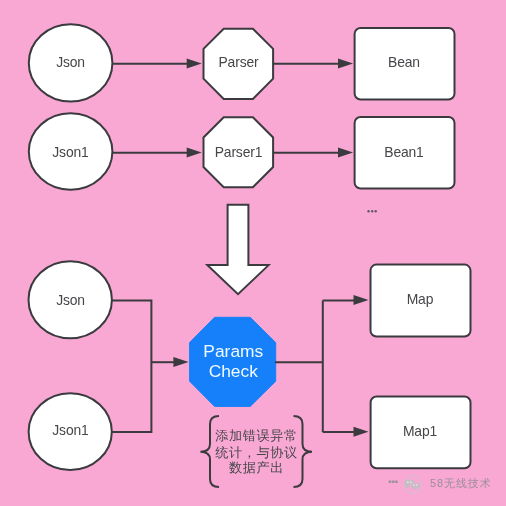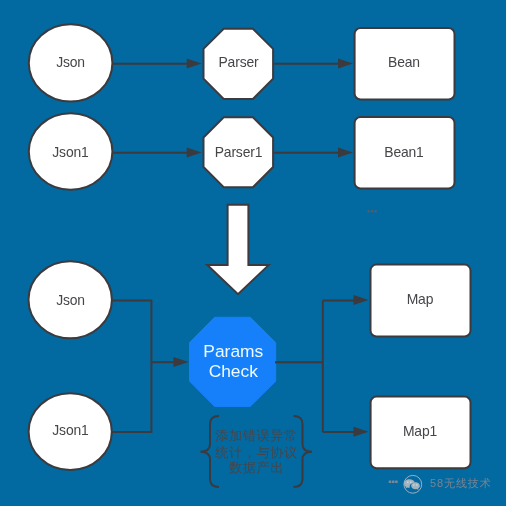--- a/index.html
+++ b/index.html
@@ -1,18 +1,18 @@
 <!DOCTYPE html>
 <html><head>
 <meta charset="utf-8">
 <style>
   html,body{margin:0;padding:0;background:#fff;}
   body{width:506px;height:506px;overflow:hidden;
        font-family:"Liberation Sans","DejaVu Sans",sans-serif;}
-  #stage{position:relative;width:506px;height:506px;background:#0369a1;}
+  #stage{position:relative;width:506px;height:506px;background:#f9a8d4;}
   svg#diagram{position:absolute;left:0;top:0;display:block;}
   .shape{fill:#ffffff;stroke:#3b3b3f;stroke-width:2;}
   .conn{fill:none;stroke:#3b3b3f;stroke-width:2;stroke-linecap:butt;stroke-linejoin:miter;}
   .arrowhead{fill:#3b3b3f;stroke:none;}
   .lbl{font-family:"Liberation Sans","DejaVu Sans",sans-serif;font-size:13.9px;fill:#46464a;letter-spacing:-0.15px;
        text-anchor:middle;}
   .lbl-blue{font-family:"Liberation Sans","DejaVu Sans",sans-serif;font-size:17.4px;fill:#f0faff;
        text-anchor:middle;}
   .cn{font-family:"Liberation Sans","DejaVu Sans",sans-serif;font-size:13.2px;fill:#46464a;text-anchor:middle;letter-spacing:0.6px;}
   .wm{font-family:"Liberation Sans","DejaVu Sans",sans-serif;font-size:11px;fill:#8a8a90;letter-spacing:0.9px;}

